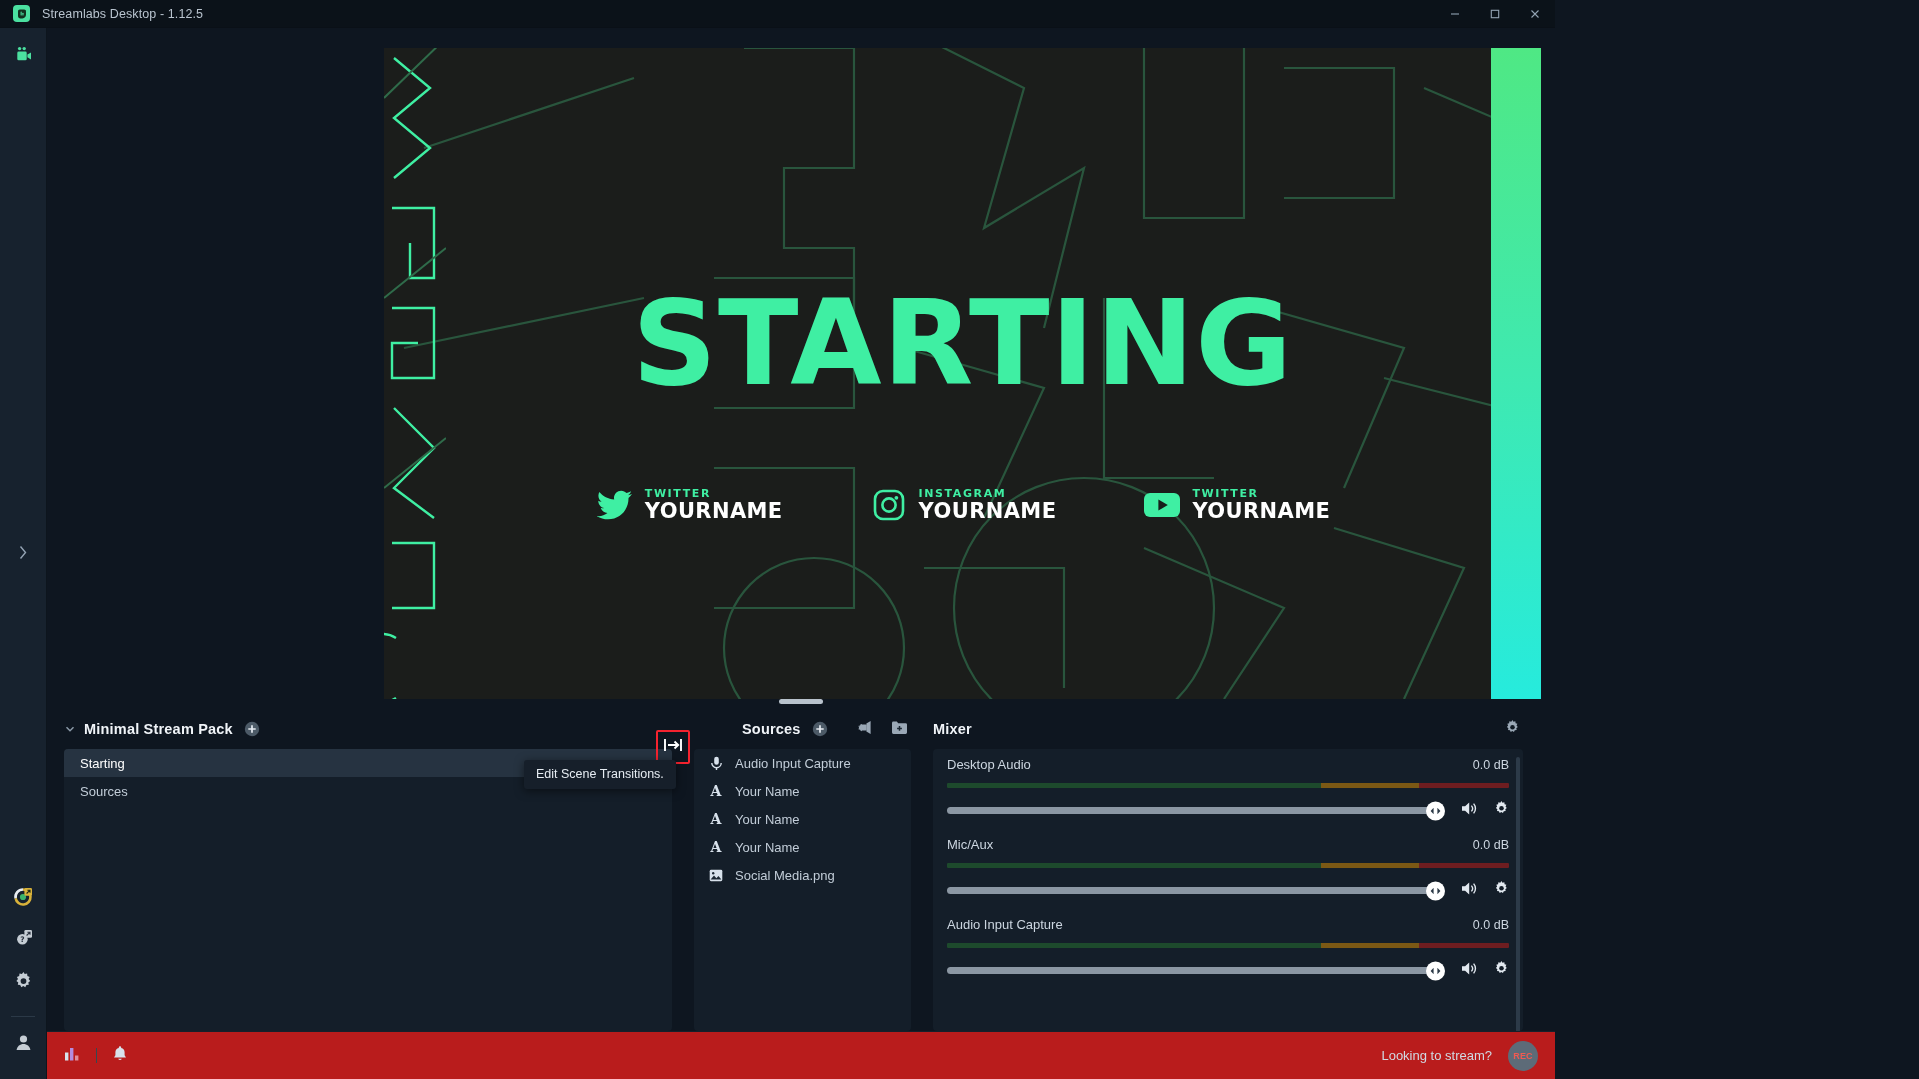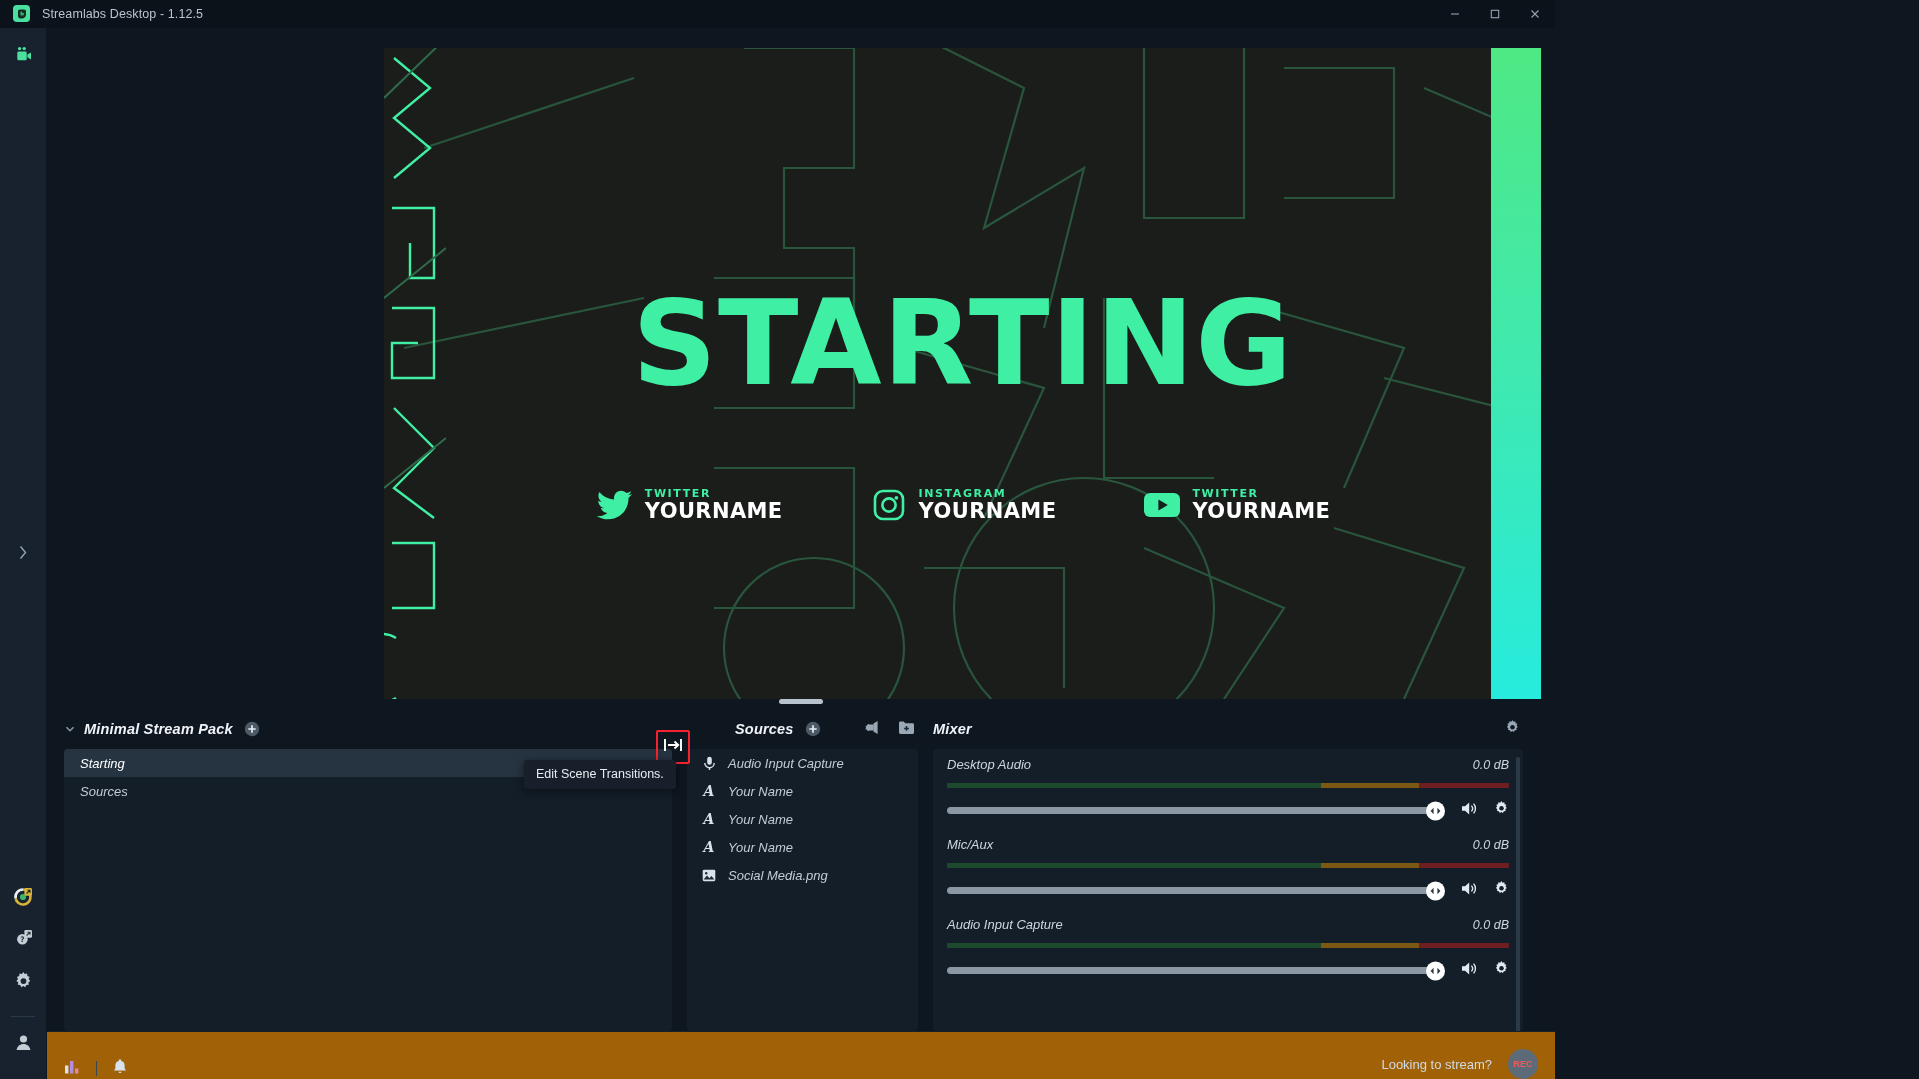--- a/index.html
+++ b/index.html
@@ -97,21 +97,21 @@
   .social-name {
     font-size:21px; font-weight:bold; letter-spacing:.4px; color:#ffffff;
     font-family:"DejaVu Sans", sans-serif;
   }
 
   
   .drag-row { flex:0 0 16px; display:flex; align-items:center; justify-content:center; background:#0e1620; }
   .drag-handle { width:44px; height:5px; border-radius:3px; background:#b8c2cc; }
 
   
-  .panels { flex:1; display:flex; gap:15px; padding:0 32px 0 17px; min-height:0;font-style:italic; }
+  .panels { flex:1; display:flex; gap:22px; padding:0 32px 0 17px; min-height:0; }
   .panel { display:flex; flex-direction:column; min-width:0; }
   .panel-scenes { flex:0 0 608px; }
   .panel-sources { flex:1; }
   .panel-mixer { flex:0 0 590px; }
 
   .panel-head {
     height:40px; display:flex; align-items:center; flex:0 0 40px; position:relative;
   }
   .panel-title { font-size:14.5px; font-weight:bold; color:#f0f4f8; letter-spacing:.2px; }
   .chev { color:#8b9aa8; font-size:11px; margin-right:8px; display:flex; }
@@ -178,21 +178,21 @@
   .knob svg { display:block; }
   .mix-ctl { margin-left:16px; display:flex; align-items:center; }
   .mix-ctl:first-of-type { margin-left:25px; }
   .mix-scroll {
     position:absolute; right:3px; top:8px; width:4px; height:290px;
     background:#2c3a48; border-radius:2px;
   }
 
   
   .status {
-    flex:0 0 48px; display:flex; align-items:flex-end; background:#a16207;
+    flex:0 0 48px; display:flex; align-items:center; background:#b91c1c;
     padding:0 17px 0 17px; border-top:1px solid #16202b;
   }
   .status-left { display:flex; align-items:center; gap:15px; }
   .status-div { width:1px; height:15px; background:#39474f; }
   .status-right { margin-left:auto; display:flex; align-items:center; gap:16px; }
   .status-txt { font-size:13px; color:#d0dae4; }
   .rec-btn {
     width:30px; height:30px; border-radius:50%; background:#5d6b78;
     display:flex; align-items:center; justify-content:center;
     font-size:9px; font-weight:bold; color:#f05a52; letter-spacing:.2px;

